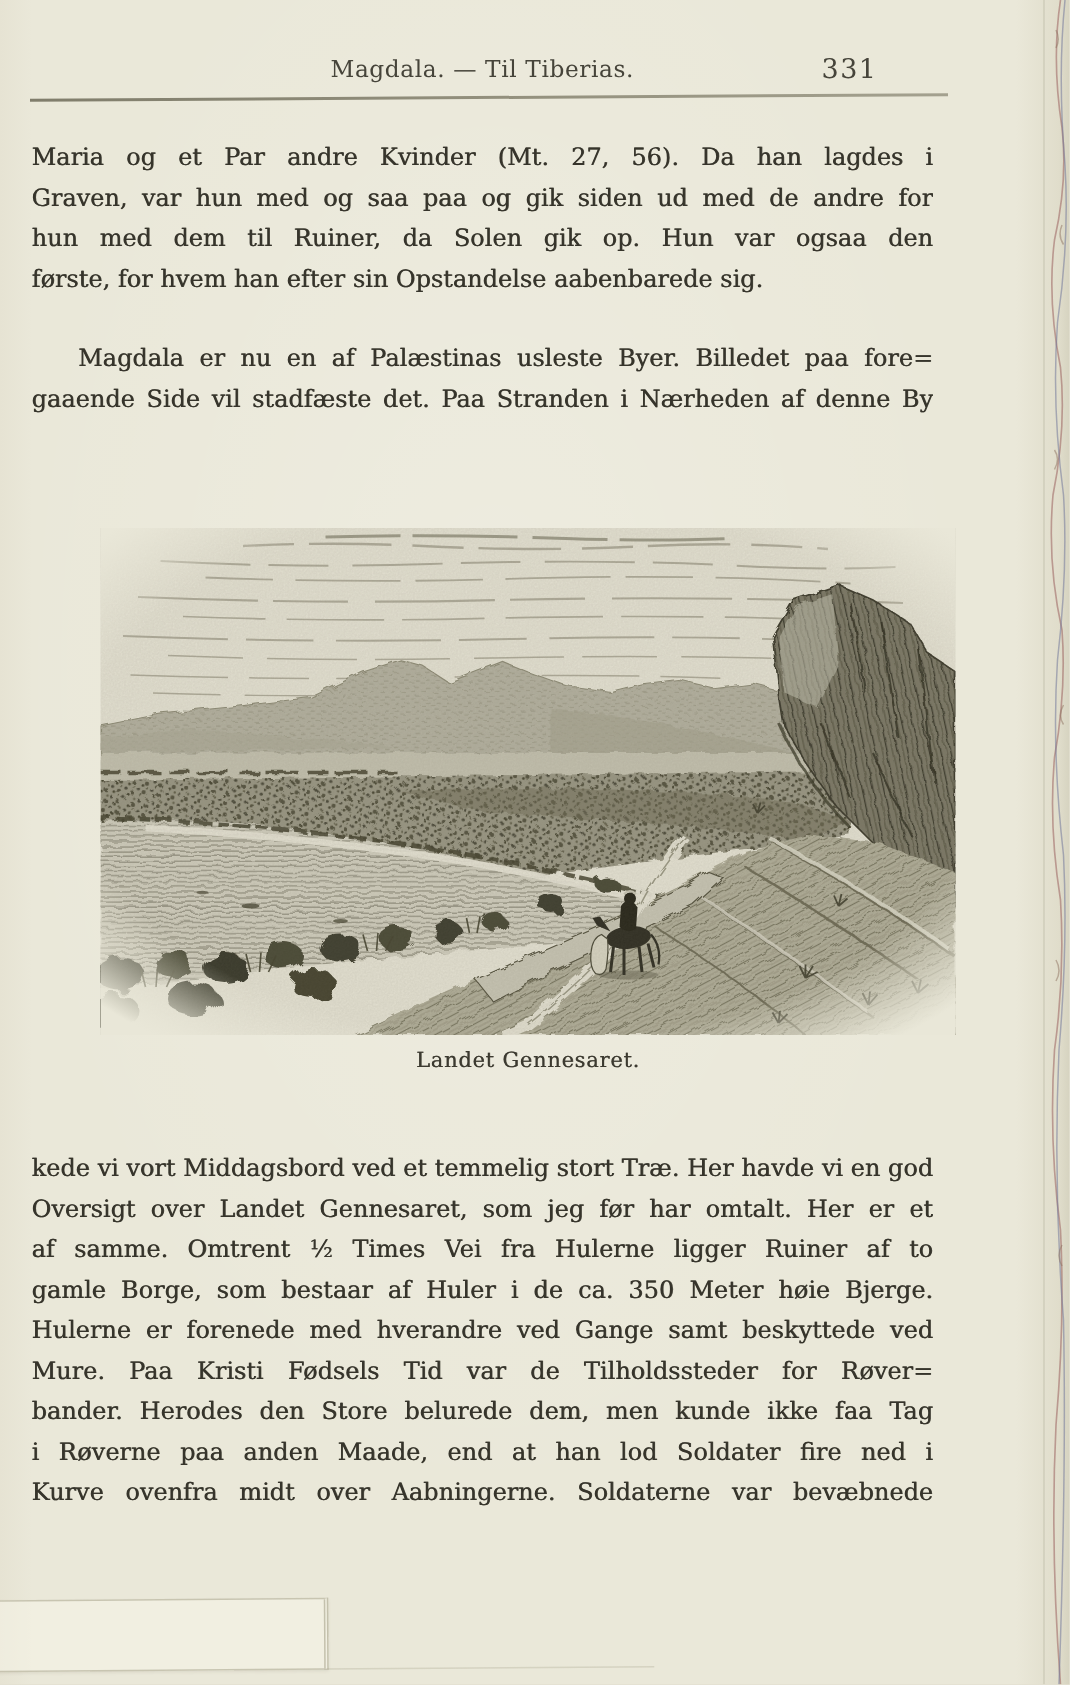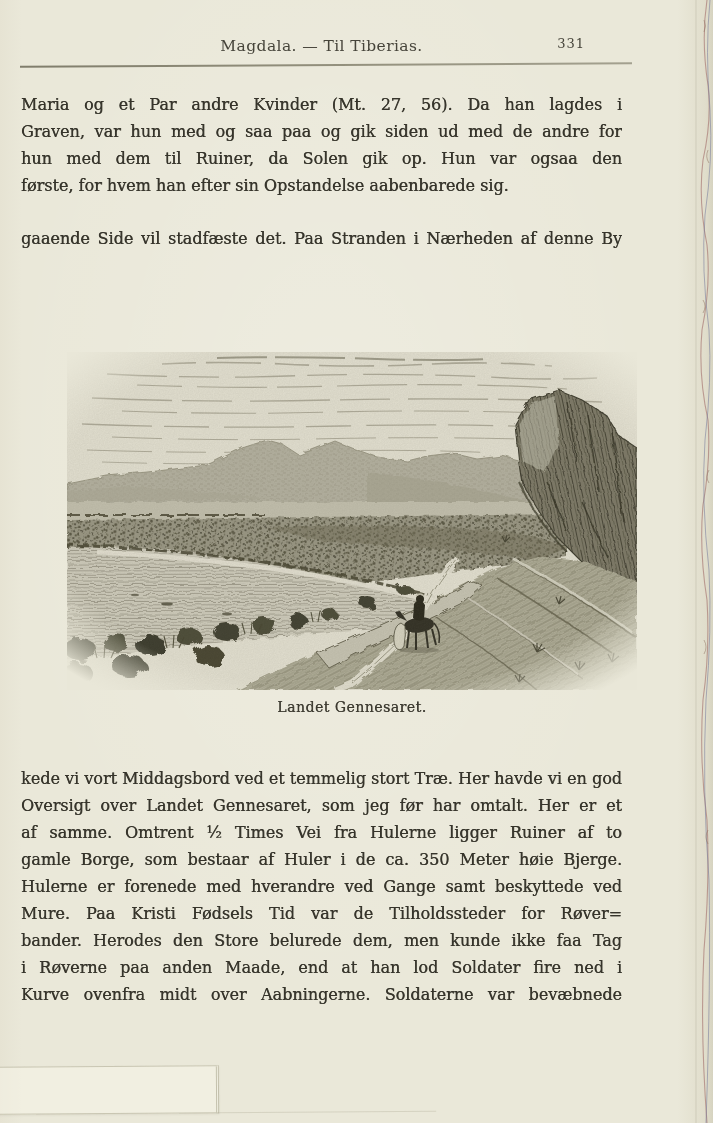--- a/index.html
+++ b/index.html
@@ -16,21 +16,21 @@
       #e9e7d8;
     color:#36342b;
   }
   
   .running-title{
     position:absolute;top:37px;left:21px;width:601px;
     text-align:center;font-size:15.5px;letter-spacing:.4px;color:#46443a;
   }
   .page-number{
     position:absolute;top:36px;right:128px;
-    font-size:13px;color:#46443a;letter-spacing:1px;
+    font-size:18px;color:#46443a;letter-spacing:1px;
   }
   .rule{
     position:absolute;top:64px;left:20px;width:612px;height:1.6px;
     background:linear-gradient(90deg,#6d6a58 0,#85826e 55%,#979482 100%);
     transform:rotate(-0.35deg);opacity:.85;
   }
   
   .para{position:absolute;left:21px;width:601px;}
   .tl{
     font-size:16px;line-height:27px;height:27px;
@@ -72,20 +72,21 @@
   <div class="rule"></div>
 
   <div class="para p1">
     <div class="tl">Maria og et Par andre Kvinder (Mt. 27, 56). Da han lagdes i</div>
     <div class="tl">Graven, var hun med og saa paa og gik siden ud med de andre for</div>
     <div class="tl">hun med dem til Ruiner, da Solen gik op. Hun var ogsaa den</div>
     <div class="tl lastline">første, for hvem han efter sin Opstandelse aabenbarede sig.</div>
   </div>
 
   <div class="para p2">
+    <div class="tl indent">Magdala er nu en af Palæstinas usleste Byer. Billedet paa fore=</div>
     <div class="tl">gaaende Side vil stadfæste det. Paa Stranden i Nærheden af denne By dæk=</div>
   </div>
 
   <figure>
     <svg viewBox="0 0 570 338" width="570" height="338">
       <defs>
         <filter id="rough" x="-10%" y="-10%" width="120%" height="120%">
           <feTurbulence type="fractalNoise" baseFrequency="0.11" numOctaves="2" result="n"></feTurbulence>
           <feDisplacementMap in="SourceGraphic" in2="n" scale="5"></feDisplacementMap>
         </filter>

